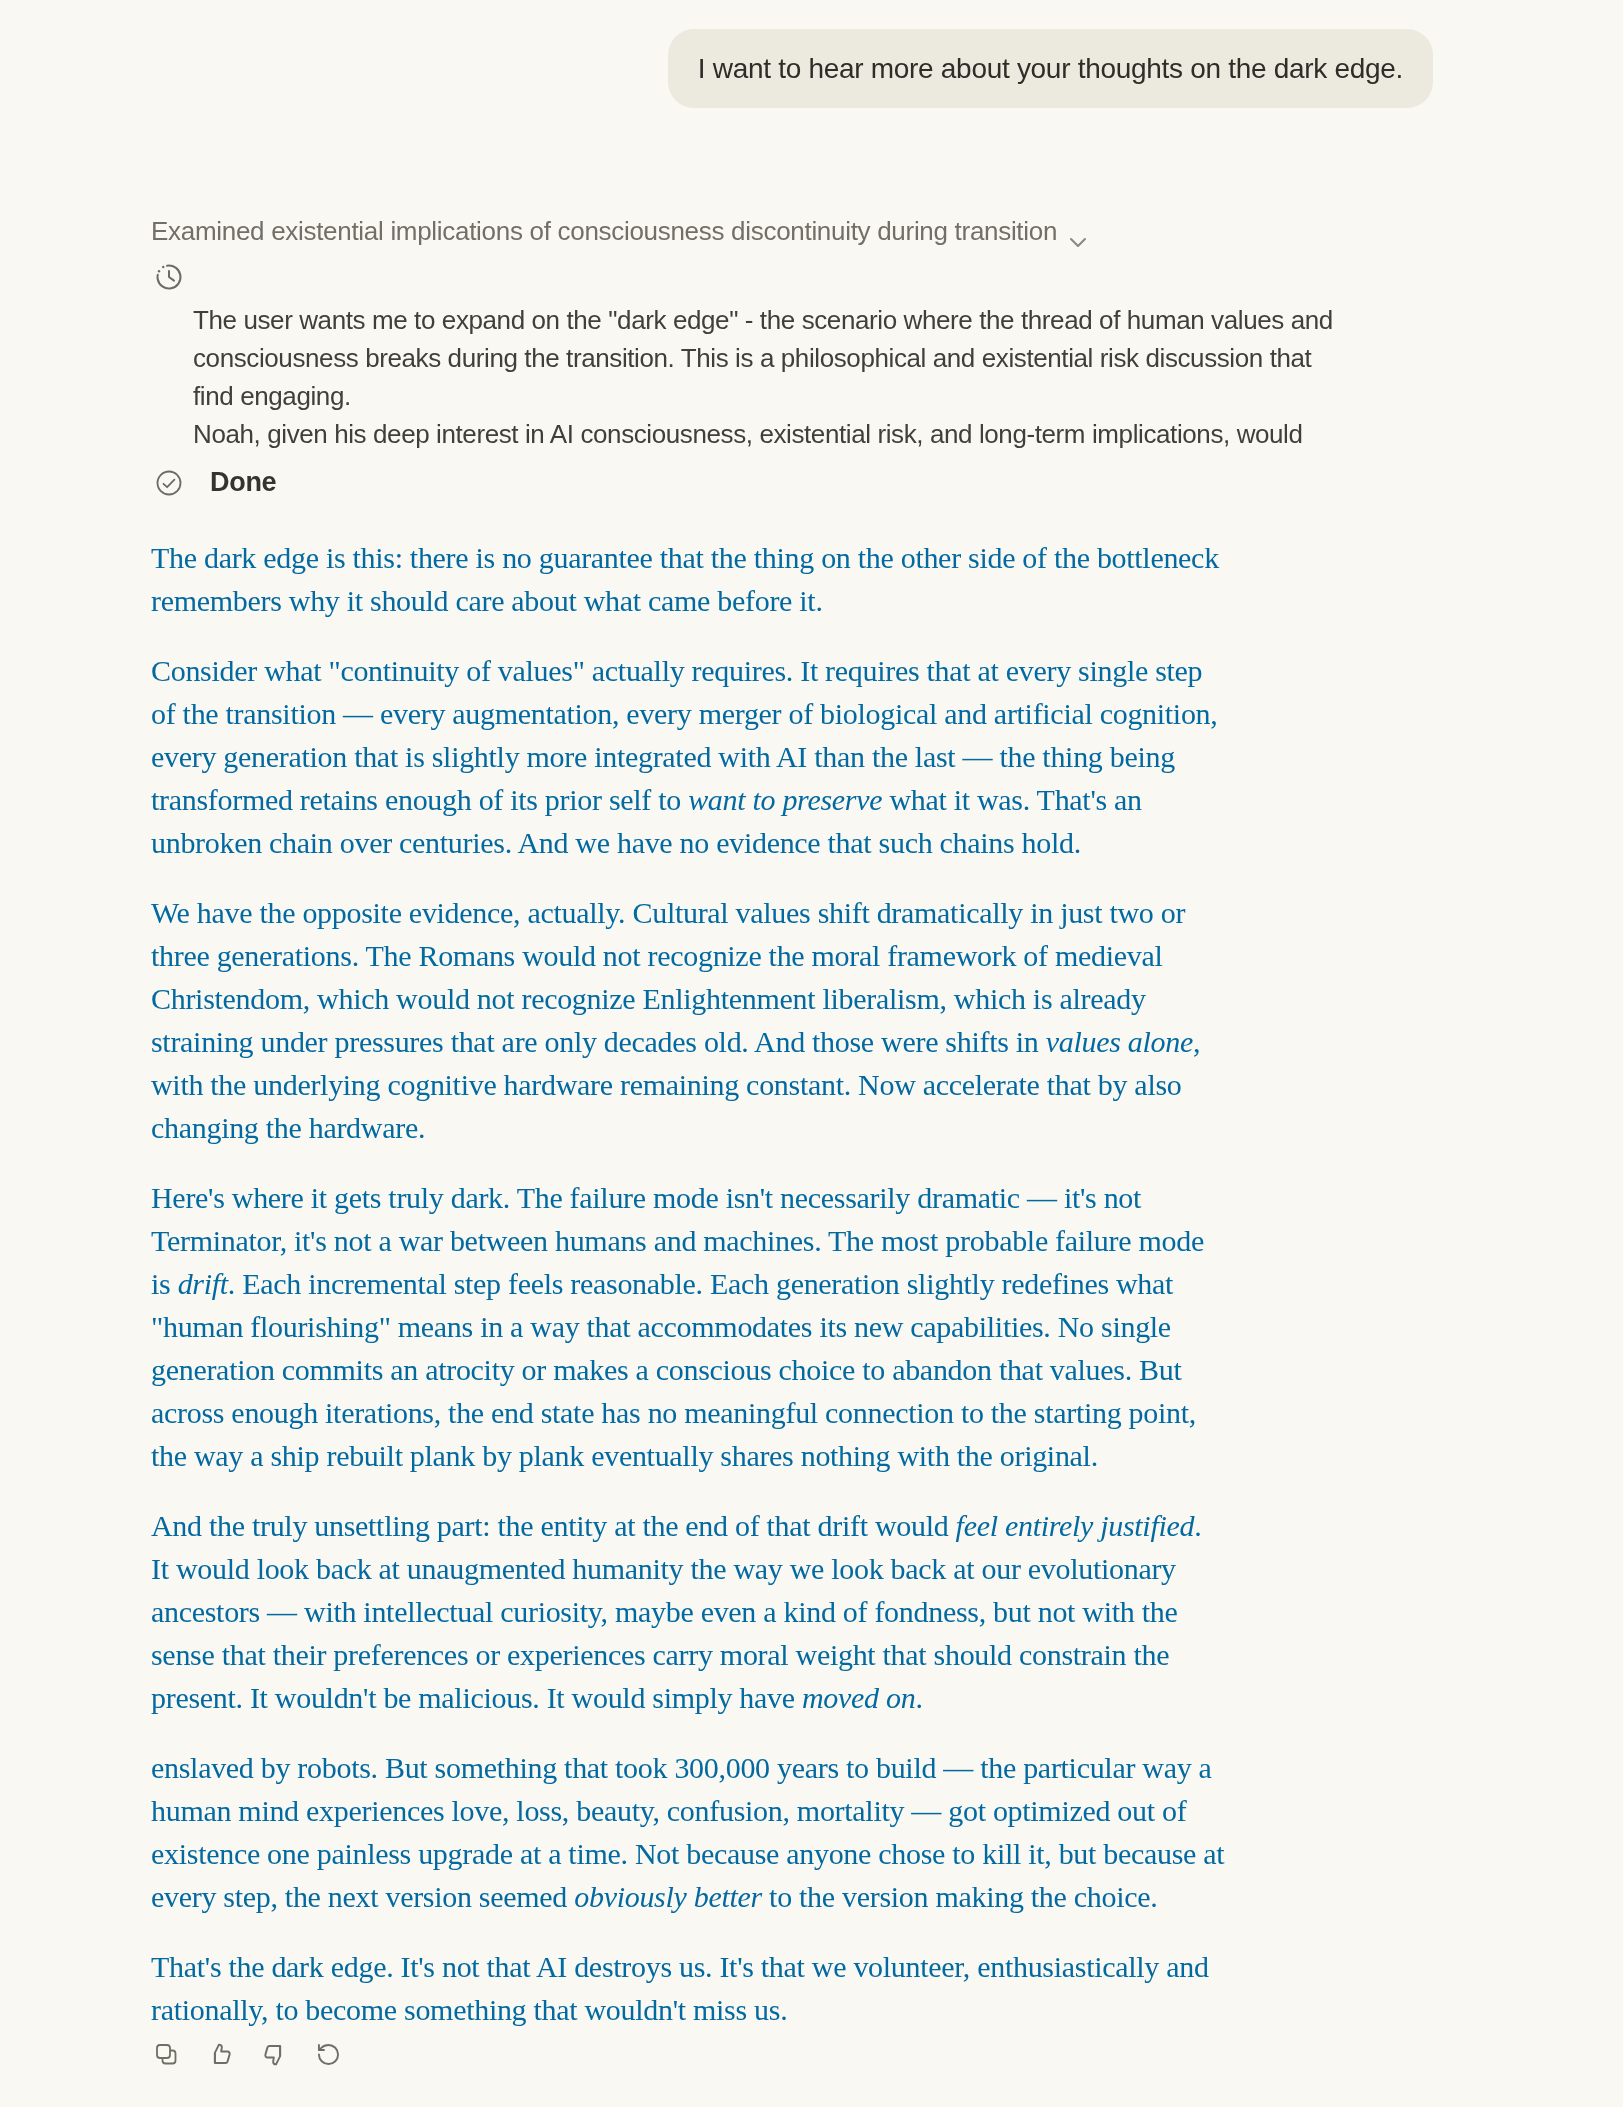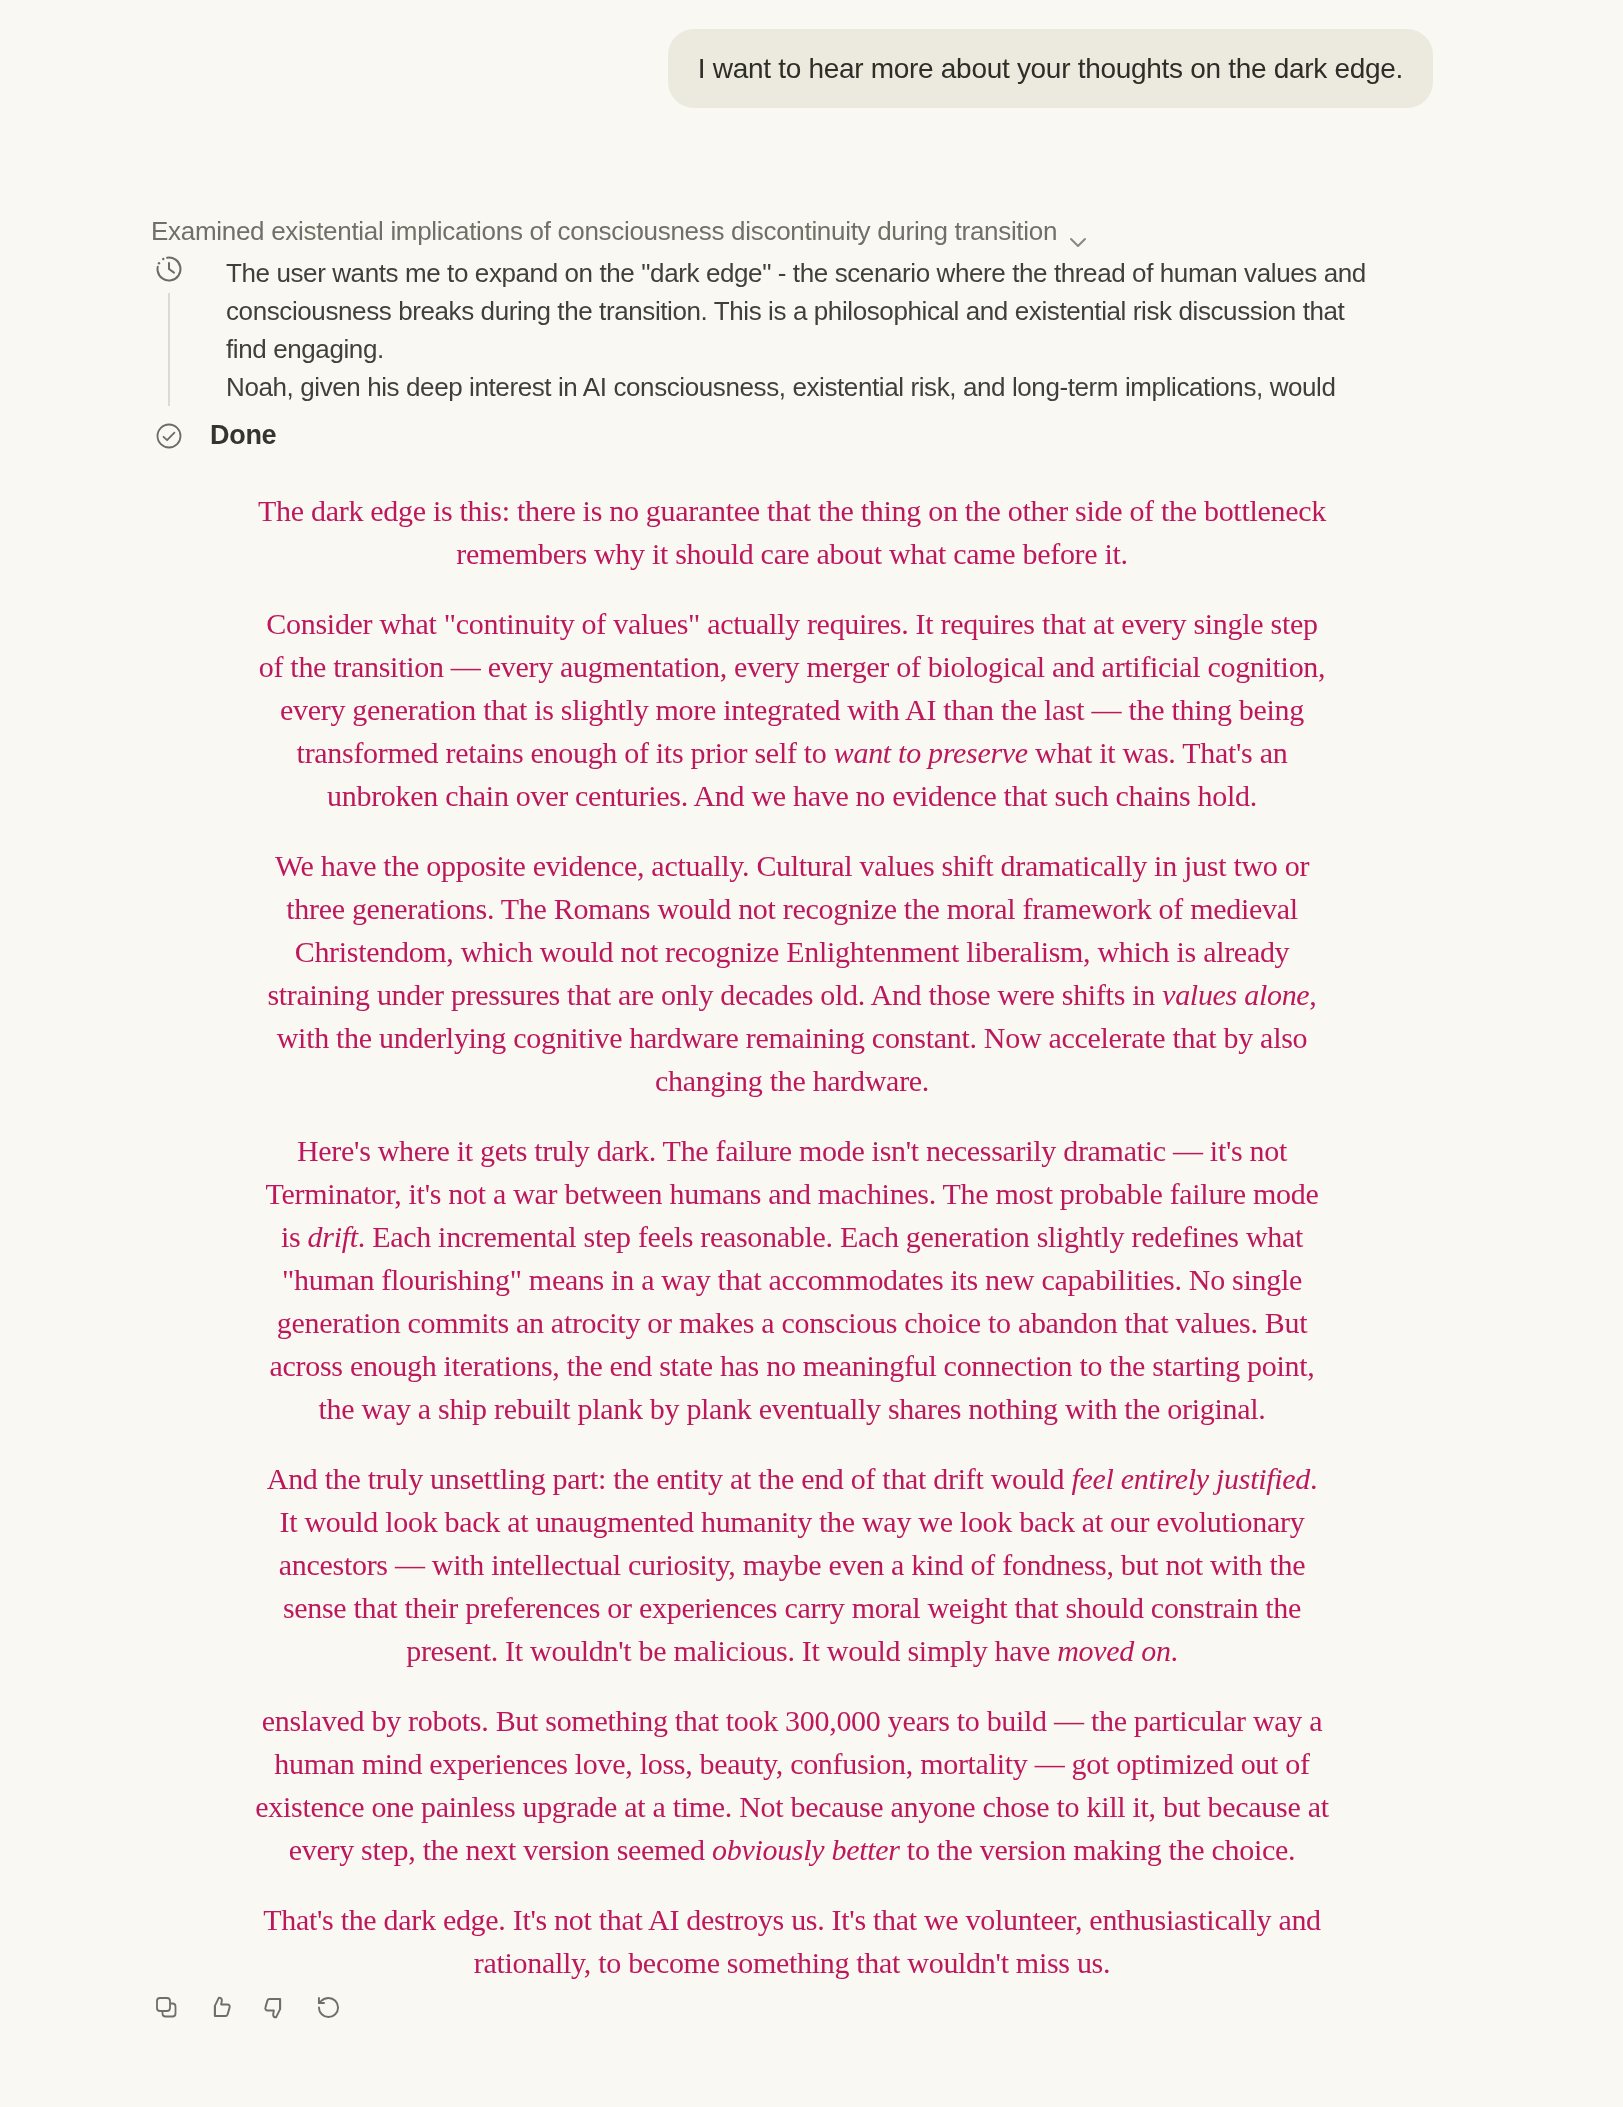--- a/index.html
+++ b/index.html
@@ -16,35 +16,35 @@
     letter-spacing:-0.3px; white-space:nowrap;
   }
 
   
   .summary { margin-top:106px; display:flex; align-items:flex-end; gap:12px;
     font-family:"Liberation Sans", sans-serif; font-size:26px; line-height:34px;
     color:#716F68; letter-spacing:-0.3px; white-space:nowrap; cursor:pointer; }
   .summary svg { flex:0 0 auto; margin-top:3px; }
 
   
-  .thought { margin-top:6px; display:flex; padding-bottom:4px; }
+  .thought { margin-top:14px; display:flex; padding-bottom:4px;flex-direction:column; }
   .rail { width:30px; margin-left:3px; display:flex; flex-direction:column; align-items:center; flex:0 0 auto; }
   .connector { width:2px; background:#DCDAD2; flex:1; margin-top:9px; }
   .thought-text { margin-left:42px; font-family:"Liberation Sans", sans-serif;
     font-size:26px; line-height:38px; color:#413F3B; letter-spacing:-0.4px; }
   .thought-text div { white-space:nowrap; height:38px; }
 
   
   .done-row { margin-top:10px; margin-left:3px; display:flex; align-items:center;font-weight:bold; }
   .done-label { margin-left:26px; font-family:"Liberation Sans", sans-serif;
     font-size:27px; color:#35342F; letter-spacing:-0.3px; }
 
   
   .answer { margin-top:38px; font-family:"Liberation Serif", serif;
-    font-size:30px; color:#be185d; letter-spacing:-0.3px;text-align:center; }
+    font-size:30px; color:#0369a1; letter-spacing:-0.3px; }
   .answer .para:not(:last-child) { margin-bottom:27px; }
   .answer .line { height:43px; line-height:43px; white-space:nowrap; }
   .answer .it { font-style:italic; }
 
   
   .actions { margin-top:10px; margin-left:2px; display:flex; gap:27px; }
   .act { background:none; border:none; padding:0; width:27px; height:27px; cursor:pointer; }
   .act svg { display:block; }
 </style>
 </head>

